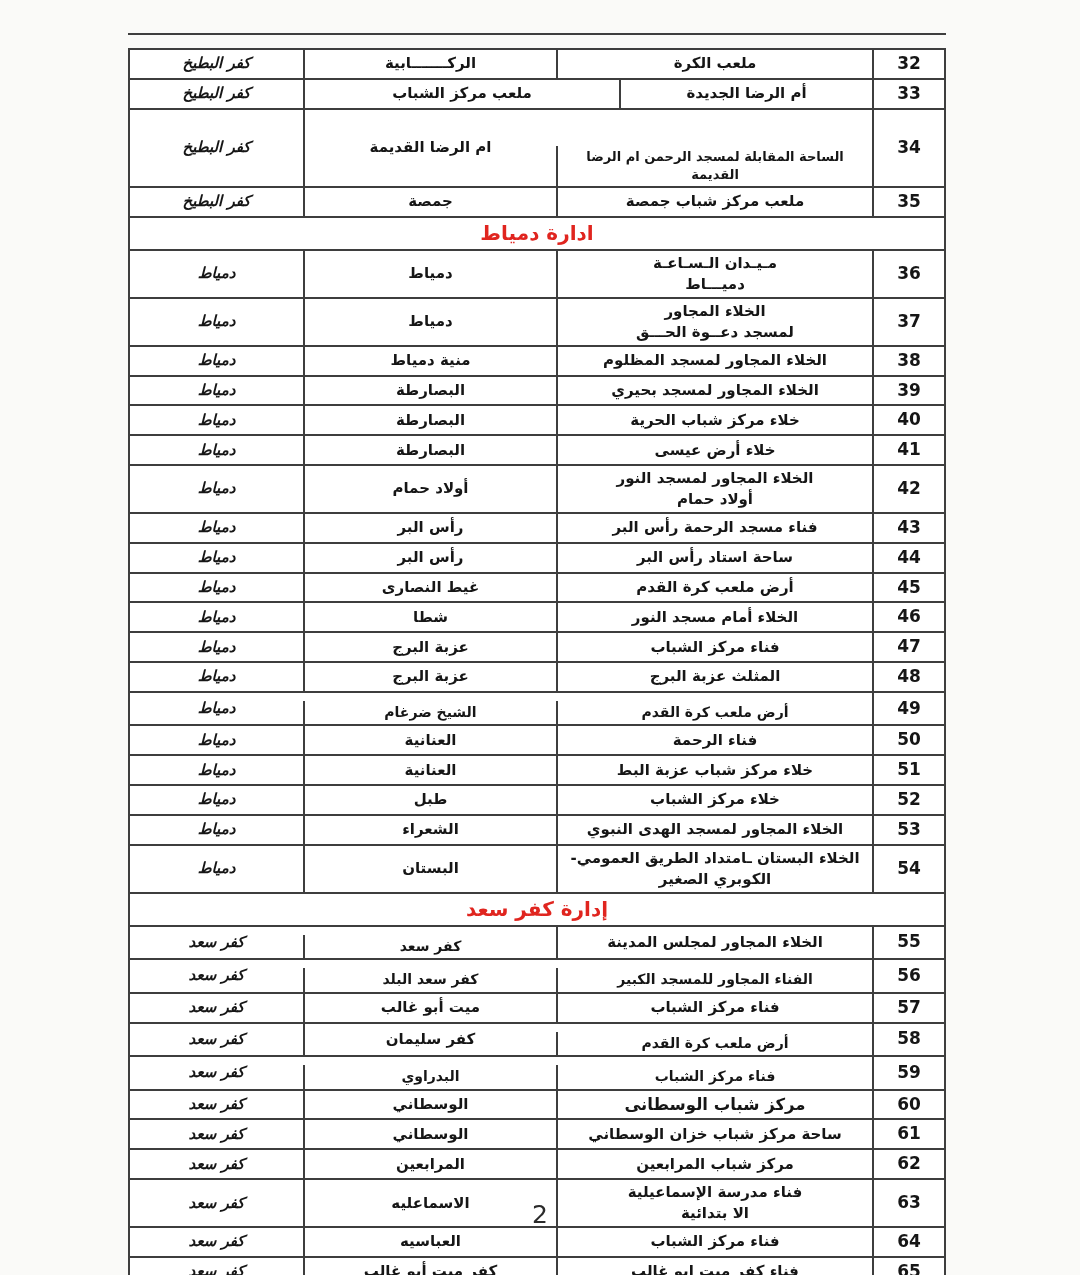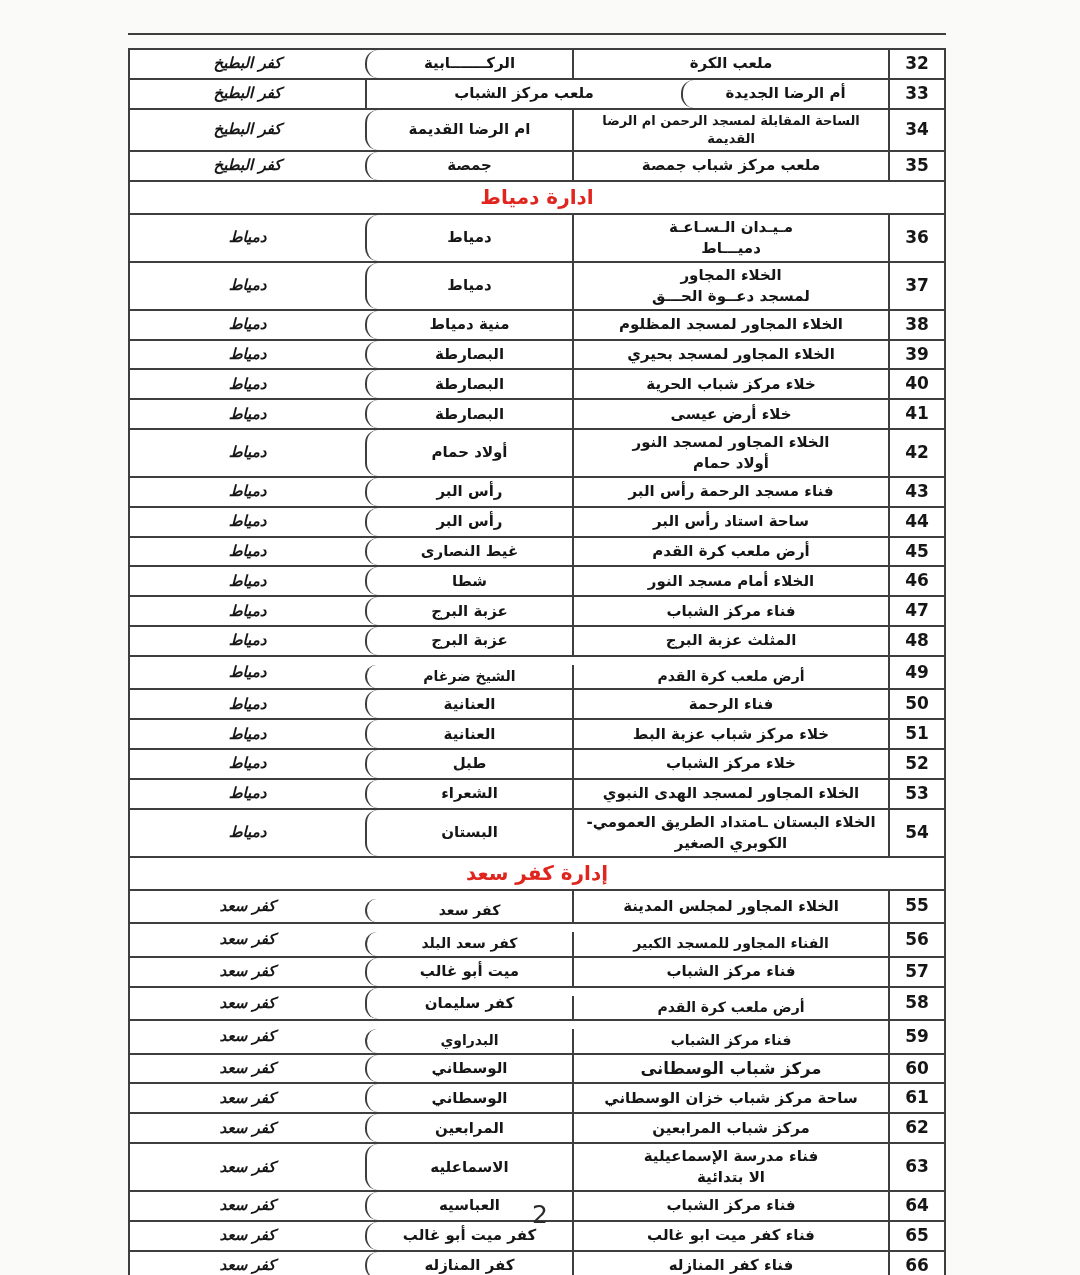--- a/index.html
+++ b/index.html
@@ -37,28 +37,28 @@
   .trow:last-child{border-bottom:none;}
   .cell{
     display:flex;align-items:center;justify-content:center;
     text-align:center;
     padding:2px 6px;
     box-sizing:border-box;
     font-weight:700;
     line-height:1.4;
     white-space:pre-line;
   }
-  .cell.num{width:56px;font-size:17px;border-left:2px solid var(--border);}
+  .cell.num{width:72px;font-size:17px;border-left:2px solid var(--border);}
   .cell.name{width:316px;border-left:2px solid var(--border);}
-  .cell.village{width:207px;border-left:2px solid var(--border);border-radius:13px;}
+  .cell.village{width:253px;border-left:2px solid var(--border);}
   .cell.district{flex:1;font-style:italic;}
   .sz-md{font-size:15px;}
   .sz-sm{font-size:14px;margin-top:8px;}
   .sz-lg{font-size:16.5px;letter-spacing:0.5px;}
-  .sz-fit{font-size:13px;}
+  .sz-fit{font-size:13px;margin-top:36px;}
   .trow.section{
     min-height:31px;
     align-items:center;
     justify-content:center;
   }
   .section-label{
     width:100%;
     text-align:center;
     color:var(--red);
     font-size:20px;

